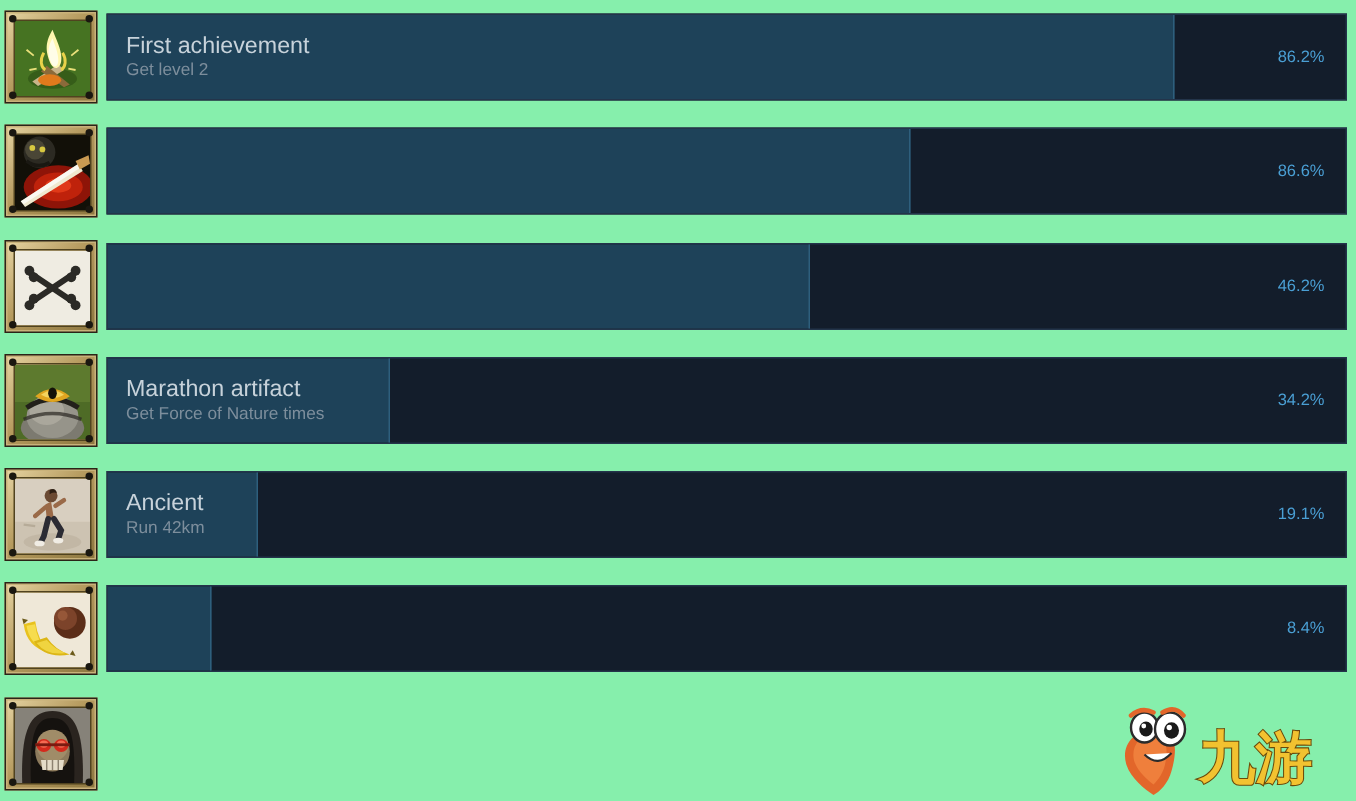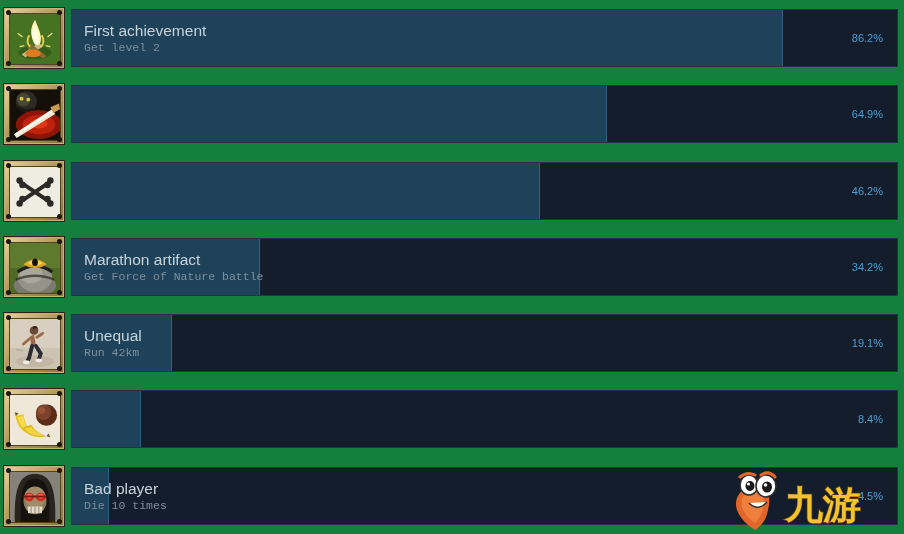--- a/index.html
+++ b/index.html
@@ -11,21 +11,21 @@
     width: 904px;
     height: 534px;
     overflow: hidden;
     font-family: "Liberation Sans", sans-serif;
     -webkit-font-smoothing: antialiased;
   }
 
   #achievements-list {
     width: 904px;
     height: 534px;
-    background: #15803d;
+    background: #86efac;
     display: flex;
     flex-direction: column;
     position: relative;
   }
 
   .achievement-row {
     height: 76.28px;
     display: flex;
     align-items: center;
     position: relative;
@@ -103,36 +103,35 @@
     font-size: 15.5px;
     color: #c7d2da;
     line-height: 19px;
     white-space: nowrap;
   }
   .ach-desc {
     font-size: 11.5px;
     color: #7d8e9c;
     line-height: 15px;
     white-space: nowrap;
-    font-family: Liberation Mono, monospace;
   }
   .pct {
     position: absolute;
     right: 14px;
     top: 50%;
     transform: translateY(-50%);
     font-size: 11px;
     color: #4a9fd4;
     z-index: 2;
   }
 
   
   #watermark {
     position: absolute;
-    right: 22px;
+    right: 8px;
     bottom: 2px;
     width: 155px;
     height: 62px;
     z-index: 20;
     pointer-events: none;
   }
 </style>
 </head>
 <body>
 
@@ -188,21 +187,21 @@
           <ellipse cx="17" cy="12" rx="11" ry="11" fill="#2c2a22"></ellipse>
           <ellipse cx="14" cy="10" rx="7" ry="7" fill="#4a4636"></ellipse>
           <circle cx="12" cy="9" r="2" fill="#d8c840"></circle>
           <circle cx="19" cy="10" r="2" fill="#d8c840"></circle>
           <path d="M8 18 Q16 24 24 19" stroke="#1a1812" stroke-width="2.5" fill="none"></path>
         </svg>
       </div>
     </div>
     <div class="track">
       <div class="fill" style="width: 64.9%;"></div>
-      <div class="pct">64.9%</div>
+      <div class="pct">86.6%</div>
     </div>
   </div>
 
   <div class="achievement-row">
     <div class="icon-wrap">
       <span class="stud tl"></span>
       <span class="stud tr"></span>
       <span class="stud bl"></span>
       <span class="stud br"></span>
       <div class="icon-inner">
@@ -249,21 +248,21 @@
           <path d="M18 21 Q26 15 34 21 Q26 26 18 21 Z" fill="#f4d35e"></path>
           <ellipse cx="26" cy="20" rx="3" ry="4" fill="#141208"></ellipse>
           <path d="M6 38 Q26 30 46 38" stroke="#2a2722" stroke-width="2.5" fill="none" opacity="0.7"></path>
         </svg>
       </div>
     </div>
     <div class="track">
       <div class="fill" style="width: 22.8%;"></div>
       <div class="labels">
         <div class="ach-title">Marathon artifact</div>
-        <div class="ach-desc">Get Force of Nature battle</div>
+        <div class="ach-desc">Get Force of Nature times</div>
       </div>
       <div class="pct">34.2%</div>
     </div>
   </div>
 
   <div class="achievement-row">
     <div class="icon-wrap">
       <span class="stud tl"></span>
       <span class="stud tr"></span>
       <span class="stud bl"></span>
@@ -282,21 +281,21 @@
           <path d="M27 28 L32 36 L30 42" stroke="#2b2b33" stroke-width="4" fill="none" stroke-linecap="round"></path>
           <ellipse cx="17" cy="45" rx="3.5" ry="2" fill="#f0ece4"></ellipse>
           <ellipse cx="30" cy="43" rx="3.5" ry="2" fill="#f0ece4"></ellipse>
           <path d="M6 32 L14 33" stroke="#b6ab98" stroke-width="1.5"></path>
         </svg>
       </div>
     </div>
     <div class="track">
       <div class="fill" style="width: 12.1%;"></div>
       <div class="labels">
-        <div class="ach-title">Unequal</div>
+        <div class="ach-title">Ancient</div>
         <div class="ach-desc">Run 42km</div>
       </div>
       <div class="pct">19.1%</div>
     </div>
   </div>
 
   <div class="achievement-row">
     <div class="icon-wrap">
       <span class="stud tl"></span>
       <span class="stud tr"></span>
@@ -343,28 +342,20 @@
           <ellipse cx="32" cy="25" rx="3" ry="2.5" fill="#f56a52"></ellipse>
           <rect x="14" y="24.5" width="24" height="2" fill="#7a1a10"></rect>
           <path d="M18 36 L34 36 L33 43 L19 43 Z" fill="#e4dcc8"></path>
           <g stroke="#8c8270" stroke-width="1">
             <line x1="22" y1="36" x2="22" y2="43"></line>
             <line x1="26" y1="36" x2="26" y2="43"></line>
             <line x1="30" y1="36" x2="30" y2="43"></line>
           </g>
         </svg>
       </div>
-    </div>
-    <div class="track">
-      <div class="fill" style="width: 4.5%;"></div>
-      <div class="labels">
-        <div class="ach-title">Bad player</div>
-        <div class="ach-desc">Die 10 times</div>
-      </div>
-      <div class="pct">4.5%</div>
     </div>
   </div>
 
   <div id="watermark">
     <svg viewBox="0 0 155 62" width="155" height="62">
       <g>
         <path d="M30 16 C14 16 6 28 10 40 C13 49 22 56 28 60 C32 58 38 52 40 44 C44 30 44 16 30 16 Z" fill="#e2662a"></path>
         <path d="M28 20 C18 20 13 28 15 37 C17 44 24 50 28 53 C31 50 35 45 36 38 C38 27 36 20 28 20 Z" fill="#ef7f3c"></path>
         <ellipse cx="22" cy="15" rx="9" ry="10" fill="#ffffff" stroke="#2b2b2b" stroke-width="1.6"></ellipse>
         <ellipse cx="39" cy="16" rx="10" ry="11" fill="#ffffff" stroke="#2b2b2b" stroke-width="1.6"></ellipse>

